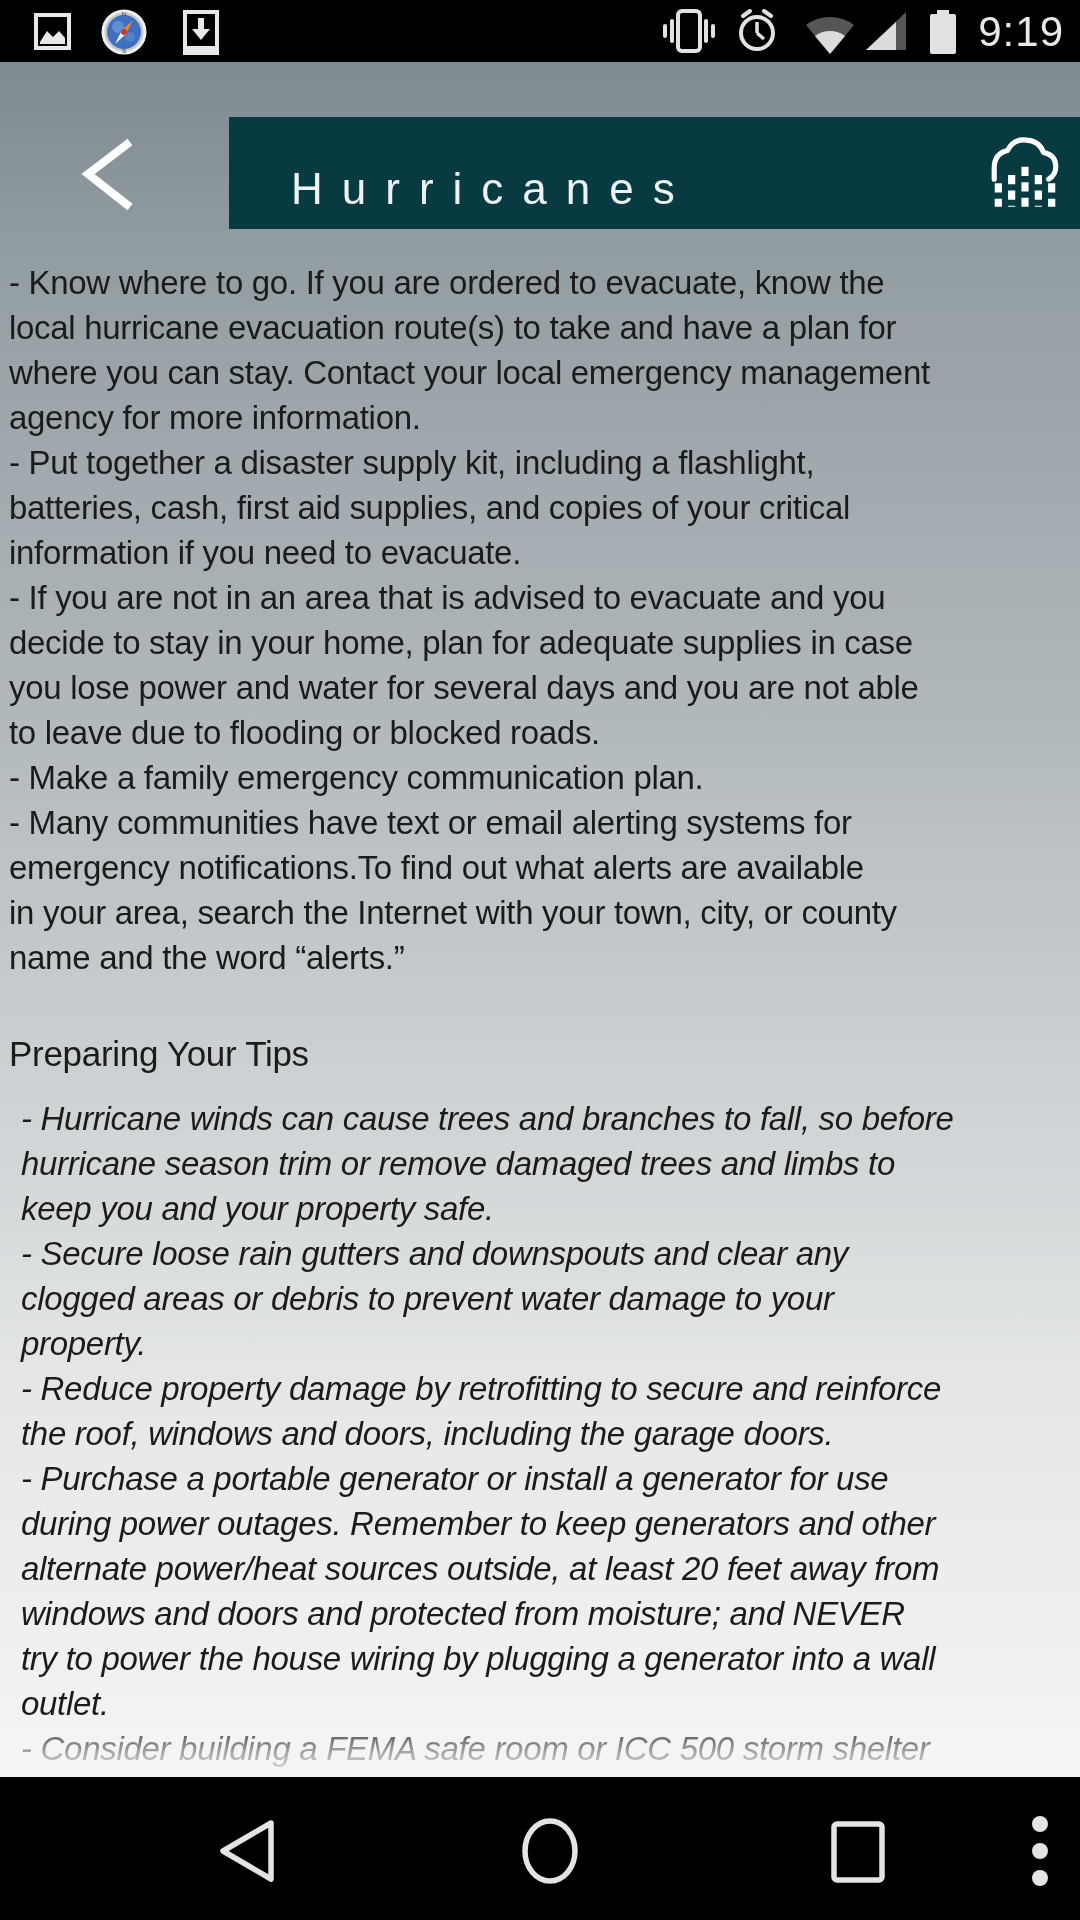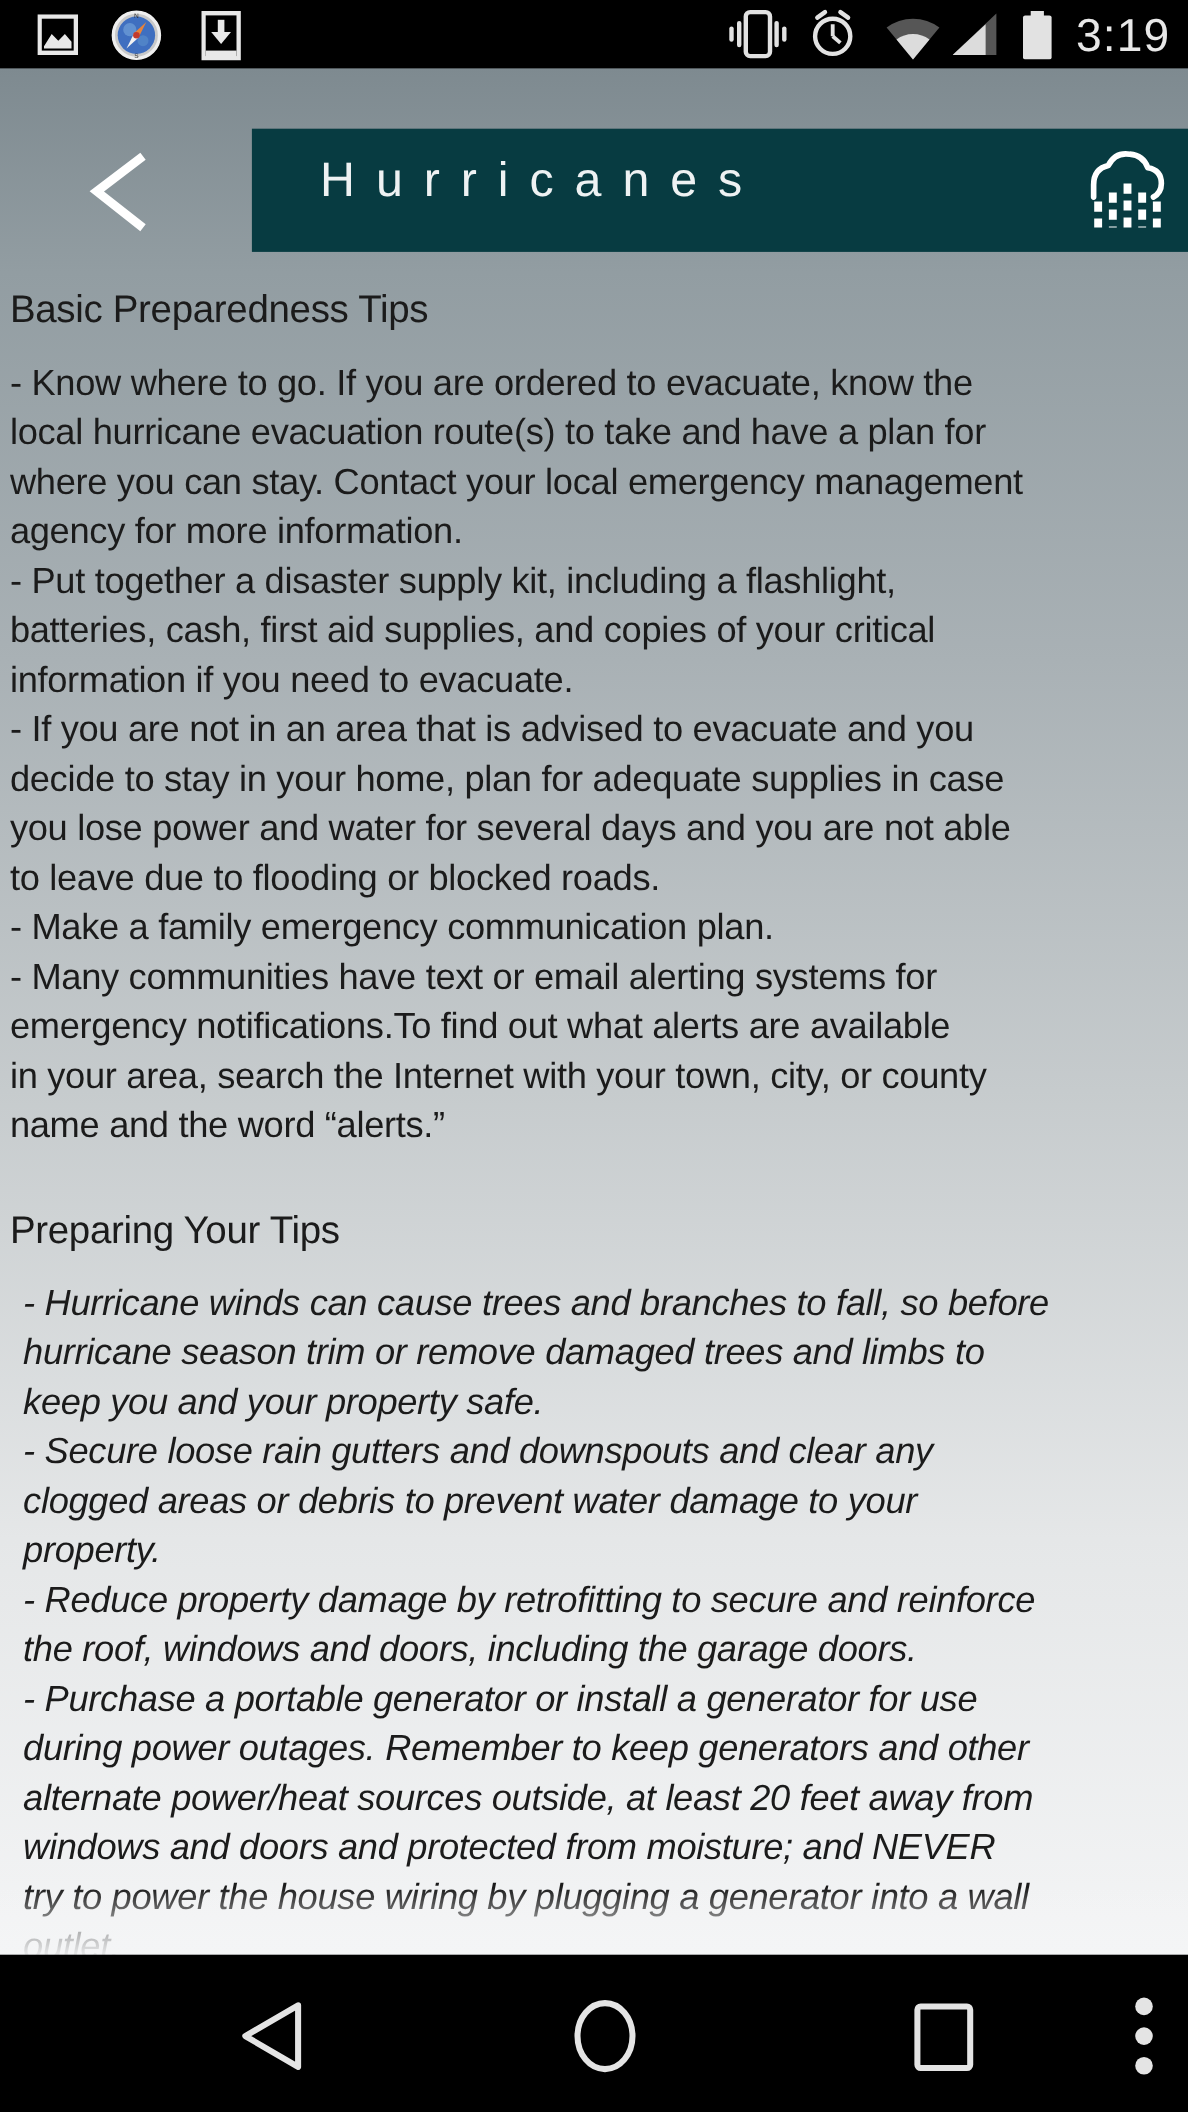--- a/index.html
+++ b/index.html
@@ -8,21 +8,21 @@
   
   .bg{position:absolute;left:0;top:62px;width:1080px;height:1858px;
       background:linear-gradient(180deg,#7e8a90 0%,#929da2 10%,#a9b1b5 29%,
                  #c6cbcd 50%,#e5e7e8 72%,#f3f4f5 92%,#f5f5f5 100%);}
   
   .statusbar{position:absolute;left:0;top:0;width:1080px;height:62px;background:#000;}
   .statusbar svg{position:absolute;}
   .sb-time{position:absolute;right:16px;top:8px;font-size:42px;color:#e8e8e8;letter-spacing:1px;}
   
   .tealbar{position:absolute;left:229px;top:117px;width:851px;height:112px;background:#073b41;}
-  .app-title{position:absolute;left:62px;top:22px;font-size:44px;letter-spacing:19px;
+  .app-title{position:absolute;left:62px;top:47px;font-size:44px;letter-spacing:19px;
              color:#eef2f3;white-space:pre;}
   .back-chevron{position:absolute;left:70px;top:130px;}
   .raincloud{position:absolute;right:16px;top:18px;}
   
   .content{position:absolute;left:9px;top:260px;width:1068px;color:#1b1b1b;}
   .sec-heading{font-size:35px;line-height:44px;white-space:pre;letter-spacing:-0.3px;}
   .sec-body{font-size:33px;line-height:45px;white-space:pre;letter-spacing:-0.3px;}
   .h1{margin:0 0 21px 0;}
   .b1{margin:0 0 52px 0;}
   .h2{margin:0 0 20px 0;}
@@ -90,41 +90,40 @@
 
     <svg style="left:866px;top:12px" width="40" height="38" viewBox="0 0 40 38">
       <polygon points="40,0 40,38 0,38" fill="#565656"></polygon>
       <polygon points="30,10 30,38 0,38" fill="#dcdcdc"></polygon>
     </svg>
 
     <svg style="left:928px;top:10px" width="30" height="44" viewBox="0 0 30 44">
       <rect x="9" y="0" width="12" height="6" fill="#e2e2e2"></rect>
       <rect x="2" y="4" width="26" height="40" rx="2" fill="#e2e2e2"></rect>
     </svg>
-    <div class="sb-time">3:19</div>
+    <div class="sb-time">9:19</div>
   </div>
 
   <svg class="back-chevron" width="70" height="90" viewBox="0 0 70 90">
     <polyline points="60,12 18,44 60,77" fill="none" stroke="#ffffff" stroke-width="8"></polyline>
   </svg>
 
   <div class="tealbar">
     <div class="app-title">Hurricanes</div>
     <svg class="raincloud" width="78" height="76" viewBox="0 0 76 74">
       <path d="M8 43 L8 32 Q8 18 21 15 Q27 3 40 5 Q52 6 56 17 Q68 19 68 31 Q68 39 61 43" fill="none" stroke="#ffffff" stroke-width="5" stroke-linecap="round" stroke-linejoin="round"></path>
       <line x1="12" y1="47" x2="12" y2="70" stroke="#ffffff" stroke-width="7" stroke-dasharray="9 6"></line>
       <line x1="25" y1="39" x2="25" y2="70" stroke="#ffffff" stroke-width="7" stroke-dasharray="9 6"></line>
       <line x1="38" y1="31" x2="38" y2="70" stroke="#ffffff" stroke-width="7" stroke-dasharray="9 6"></line>
       <line x1="51" y1="39" x2="51" y2="70" stroke="#ffffff" stroke-width="7" stroke-dasharray="9 6"></line>
       <line x1="64" y1="47" x2="64" y2="70" stroke="#ffffff" stroke-width="7" stroke-dasharray="9 6"></line>
     </svg>
   </div>
 
   <div class="content">
-    <div class="sec-heading h1">Basic Preparedness Tips</div>
     <div class="sec-body b1">- Know where to go. If you are ordered to evacuate, know the
 local hurricane evacuation route(s) to take and have a plan for
 where you can stay. Contact your local emergency management
 agency for more information.
 - Put together a disaster supply kit, including a flashlight,
 batteries, cash, first aid supplies, and copies of your critical
 information if you need to evacuate.
 - If you are not in an area that is advised to evacuate and you
 decide to stay in your home, plan for adequate supplies in case
 you lose power and water for several days and you are not able

